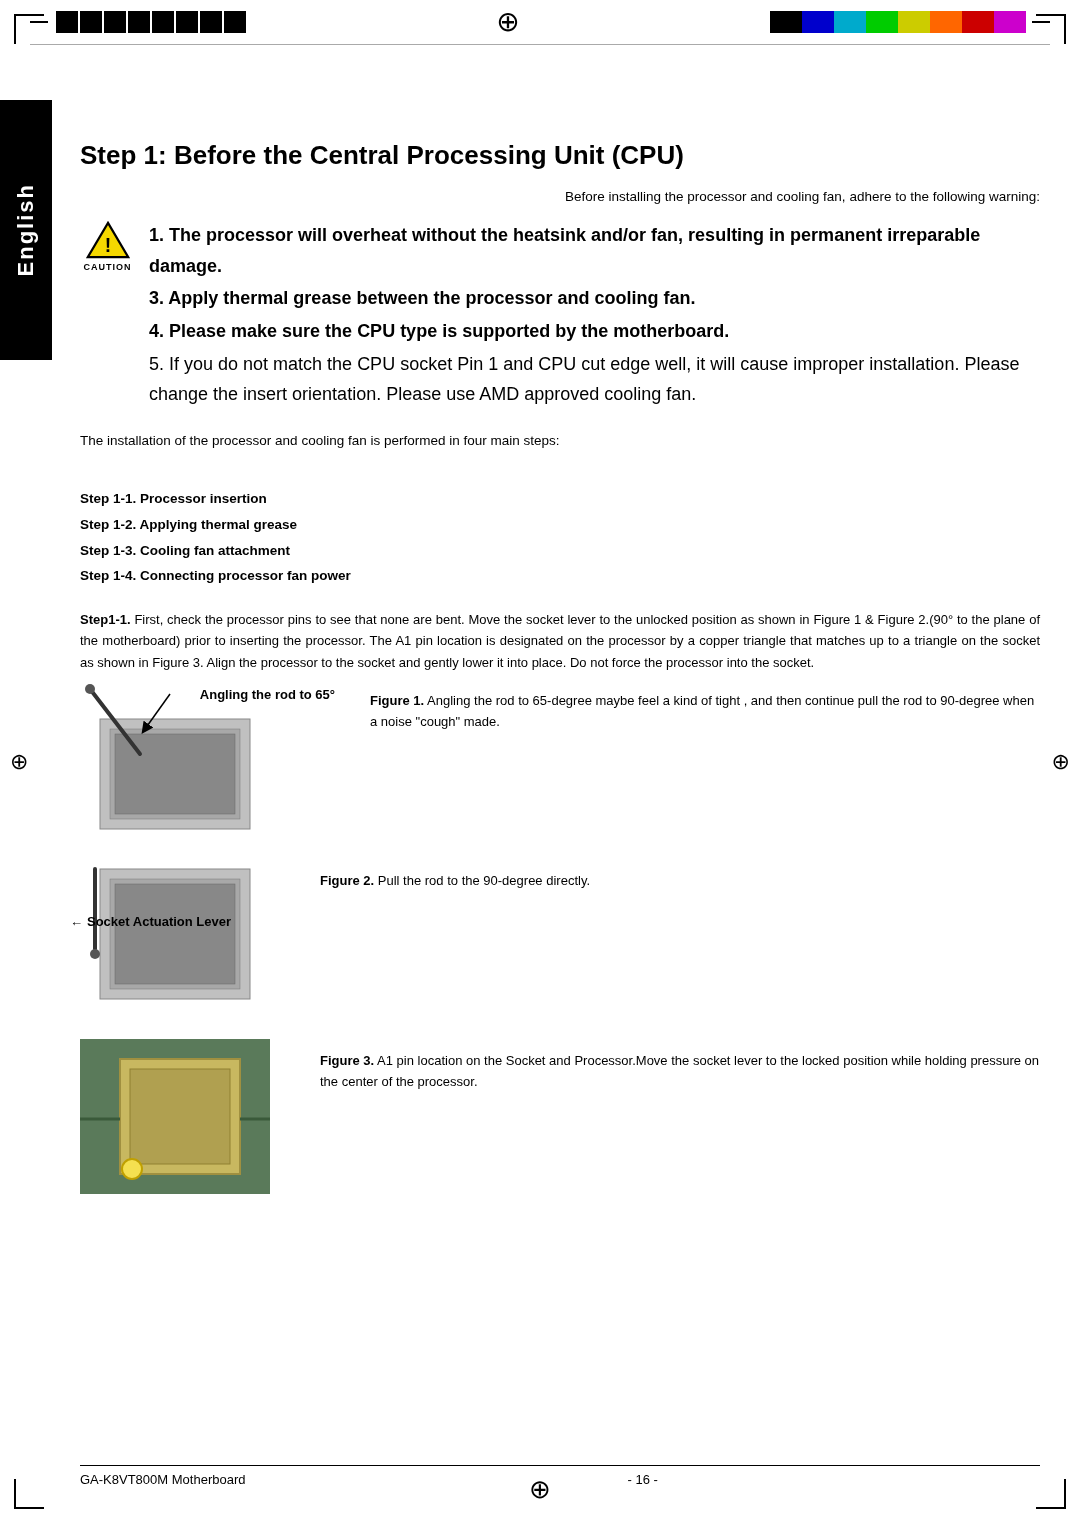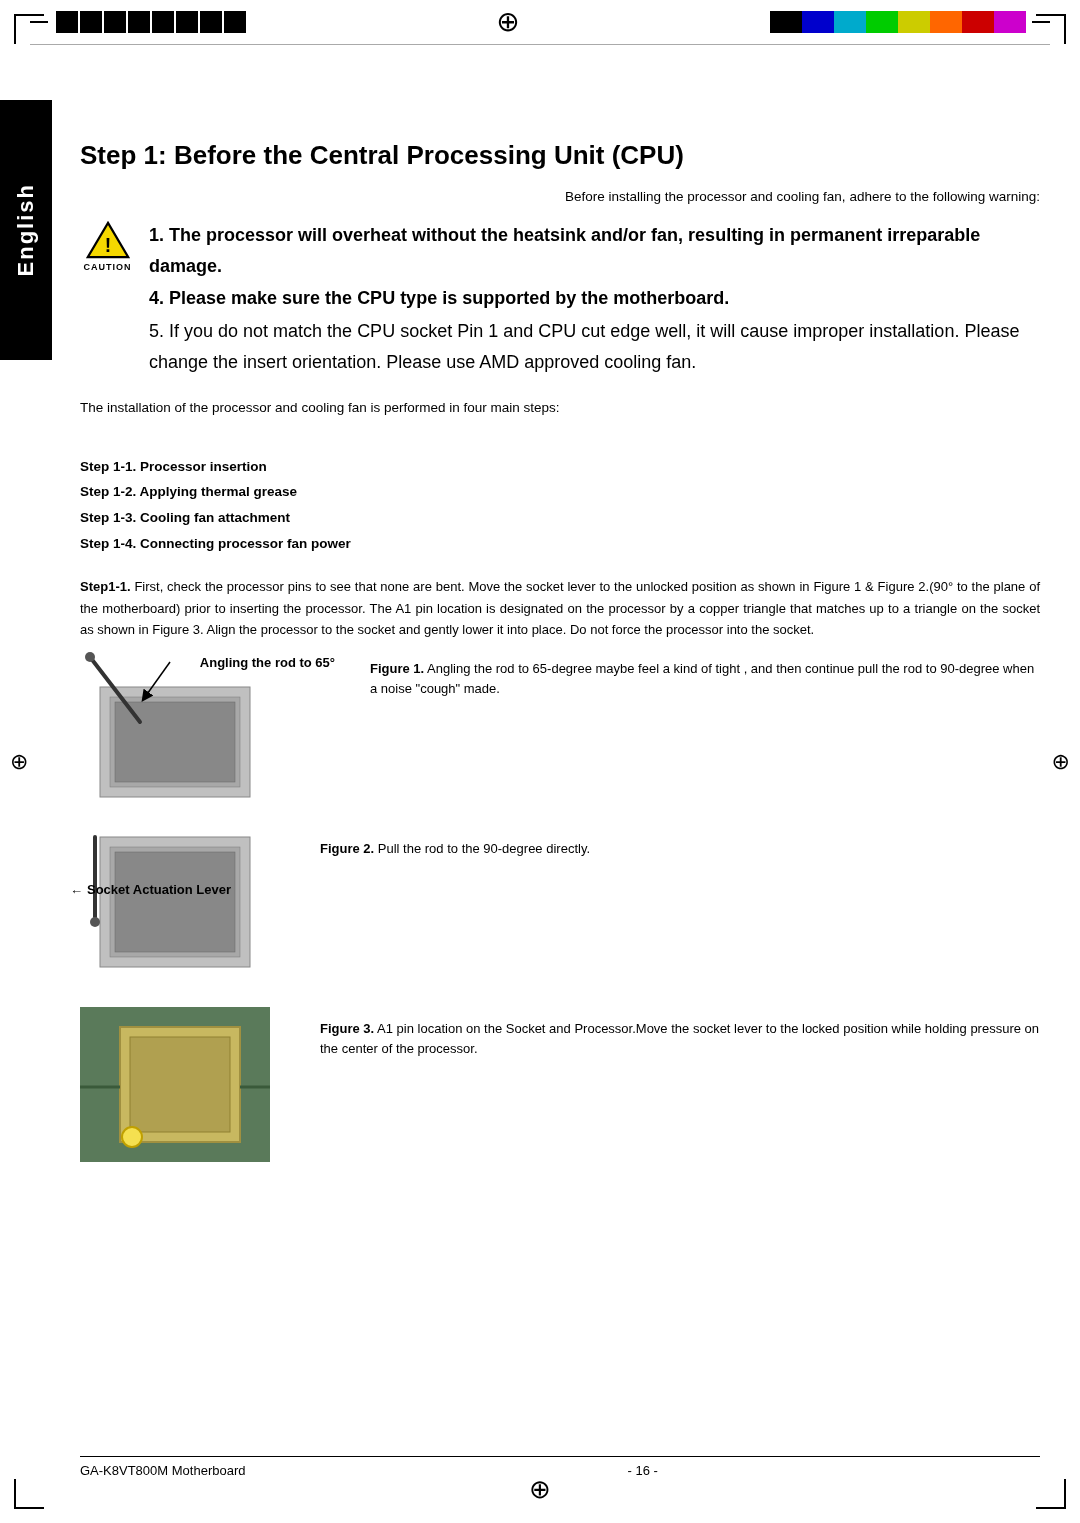--- a/index.html
+++ b/index.html
@@ -164,21 +164,21 @@
       flex: 1;
       margin-top: 4px;
     }
     .figure-caption strong {
       font-weight: bold;
     }
 
     
     .page-footer {
       position: absolute;
-      bottom: 45px;
+      bottom: 36px;
       left: 80px;
       right: 40px;
       border-top: 1.5px solid #000;
       display: flex;
       justify-content: space-between;
       padding-top: 6px;
       font-size: 13px;
     }
 
     
@@ -304,20 +304,21 @@
         <polygon points="25,3 48,42 2,42" fill="#f5d800" stroke="#000" stroke-width="2.5"></polygon>
         <text x="25" y="36" text-anchor="middle" font-size="22" font-weight="bold" fill="#000">!</text>
       </svg>
       <span class="caution-label">CAUTION</span>
     </div>
 
     <ol class="caution-list">
       <li>
         <strong>1. The processor will overheat without the heatsink and/or fan, resulting in permanent irreparable damage.</strong>
       </li>
+      <li><strong>3. Apply thermal grease between the processor and cooling fan.</strong></li>
       <li><strong>4. Please make sure the CPU type is supported by the motherboard.</strong></li>
       <li>5. If you do not match the CPU socket Pin 1 and CPU cut edge well, it will cause improper installation.  Please change the insert orientation. Please use AMD approved cooling fan.</li>
     </ol>
   </div>
 
   <p class="steps-intro">The installation of the processor and cooling fan is performed in four main steps:</p>
 
   <ul class="steps-list">
     <li>Step 1-1. Processor insertion</li>
     <li>Step 1-2. Applying thermal grease</li>

